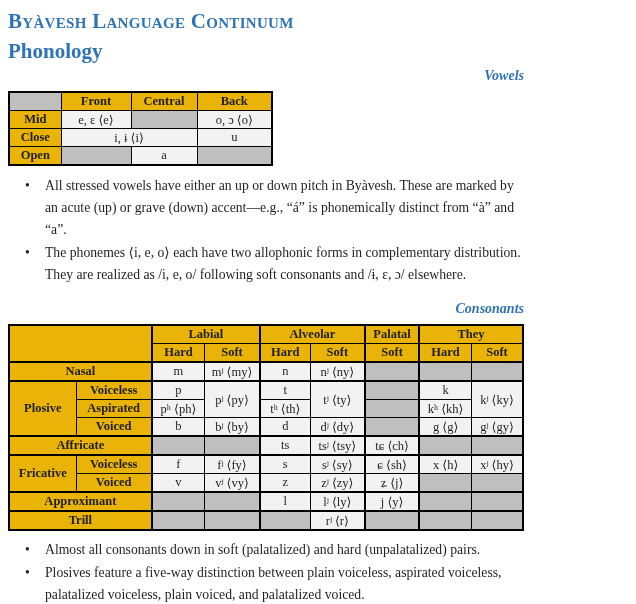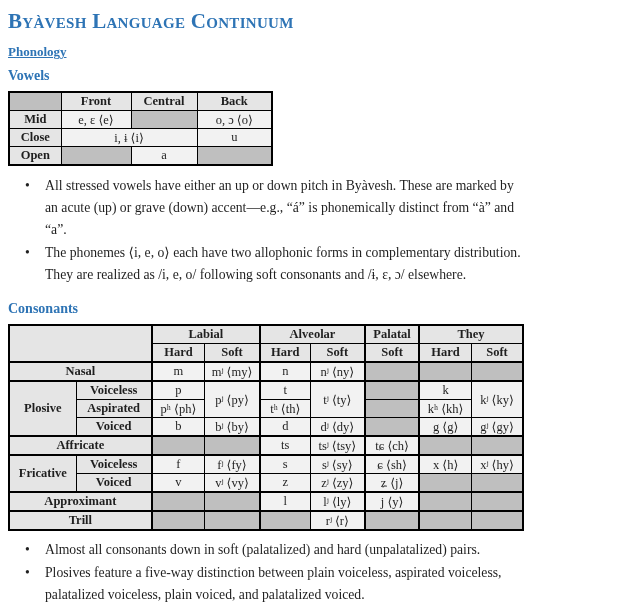--- a/index.html
+++ b/index.html
@@ -7,35 +7,35 @@
   .page{box-sizing:border-box;width:532px;height:604px;padding:6px 8px 0 8px;overflow:hidden;}
 
   .doc-title{
     margin:2px 0 7px 0;
     font-size:21px;line-height:26px;font-weight:bold;
     font-variant:small-caps;letter-spacing:0.3px;
     color:#2E74B5;
   }
   .h-section{
     margin:0 0 5px 0;
-    font-size:13px;line-height:21px;font-weight:bold;
-    text-decoration:underline;
+    font-size:21px;line-height:21px;font-weight:bold;
     color:#2E74B5;
   }
   .h-sub{
     margin:2px 0 6px 0;
-    font-size:14px;line-height:18px;font-weight:bold;
+    font-size:14px;line-height:18px;font-weight:bold;font-style:italic;
     color:#2E74B5;
+    text-align:right;
   }
   .h-sub.consonants{margin-top:14px;}
 
   table{border-collapse:collapse;table-layout:fixed;}
   th,td{border:1px solid #000;text-align:center;vertical-align:middle;
         font-size:12.5px;padding:0 2px;overflow:hidden;white-space:nowrap;}
-  th{font-weight:bold;background:#e5e5e5;}
+  th{font-weight:bold;background:#eab308;}
   td{background:#F2F2F2;}
   .shaded{background:#BFBFBF;}
 
   
   .vtable{border:2px solid #000;margin:0 0 9px 0;}
   .vtable th,.vtable td{height:17px;}
 
   
   .ctable{border:2px solid #000;margin:2px 0 8px 0;}
   .ctable th,.ctable td{height:17px;}

